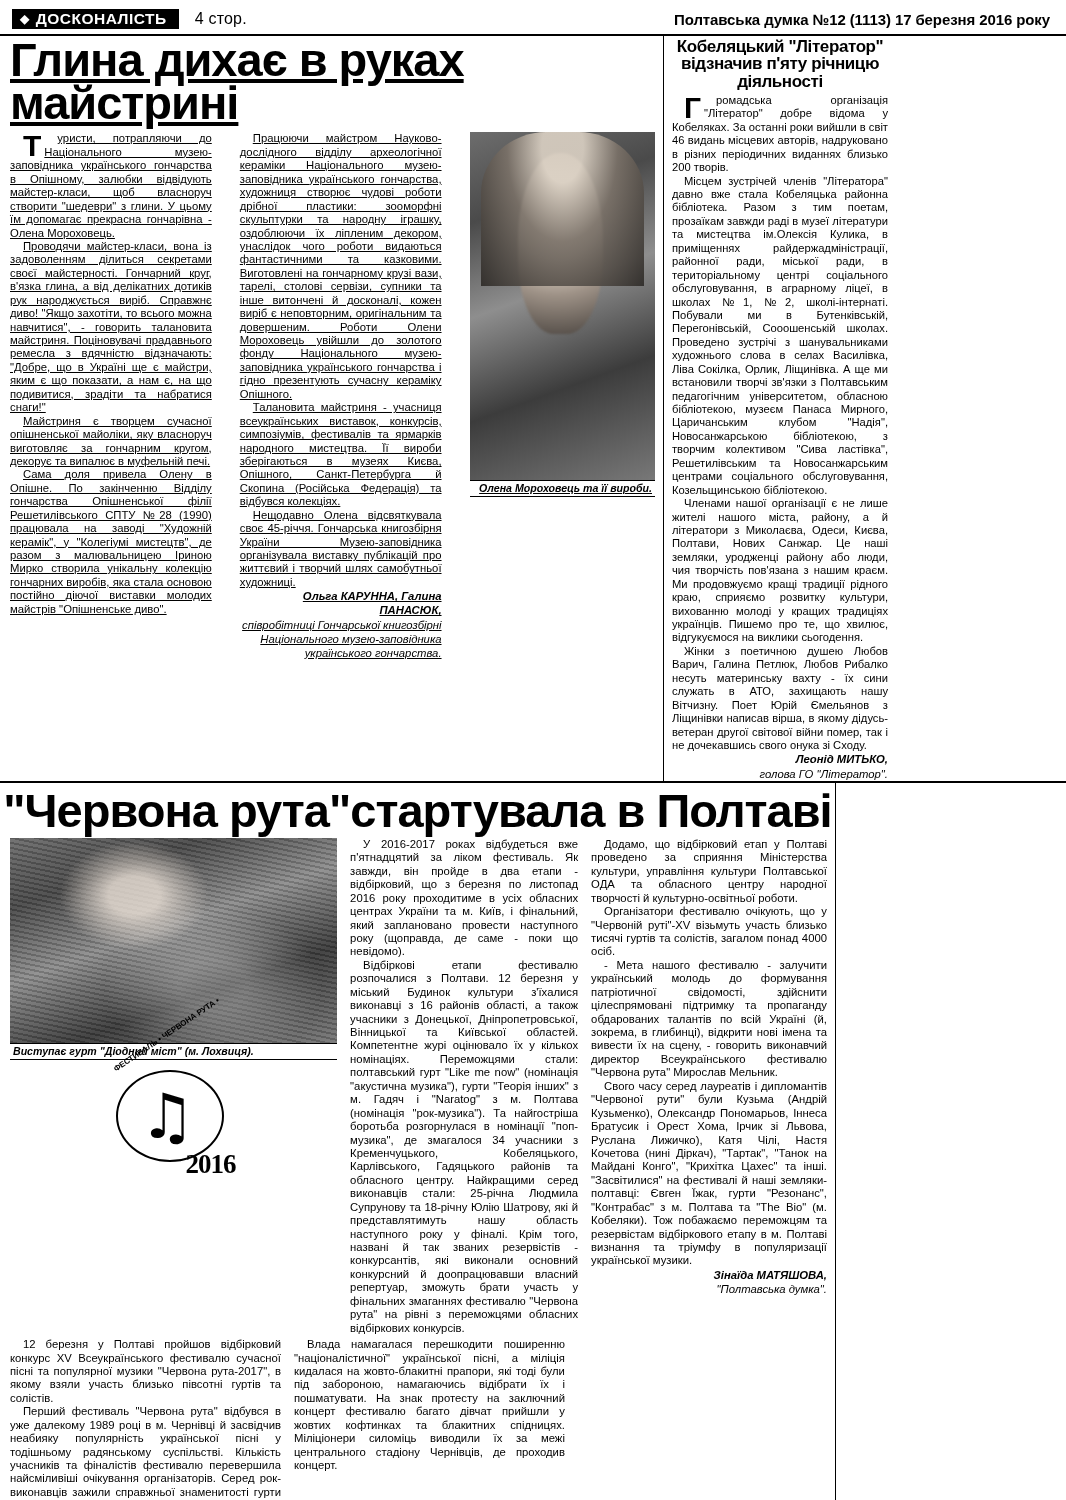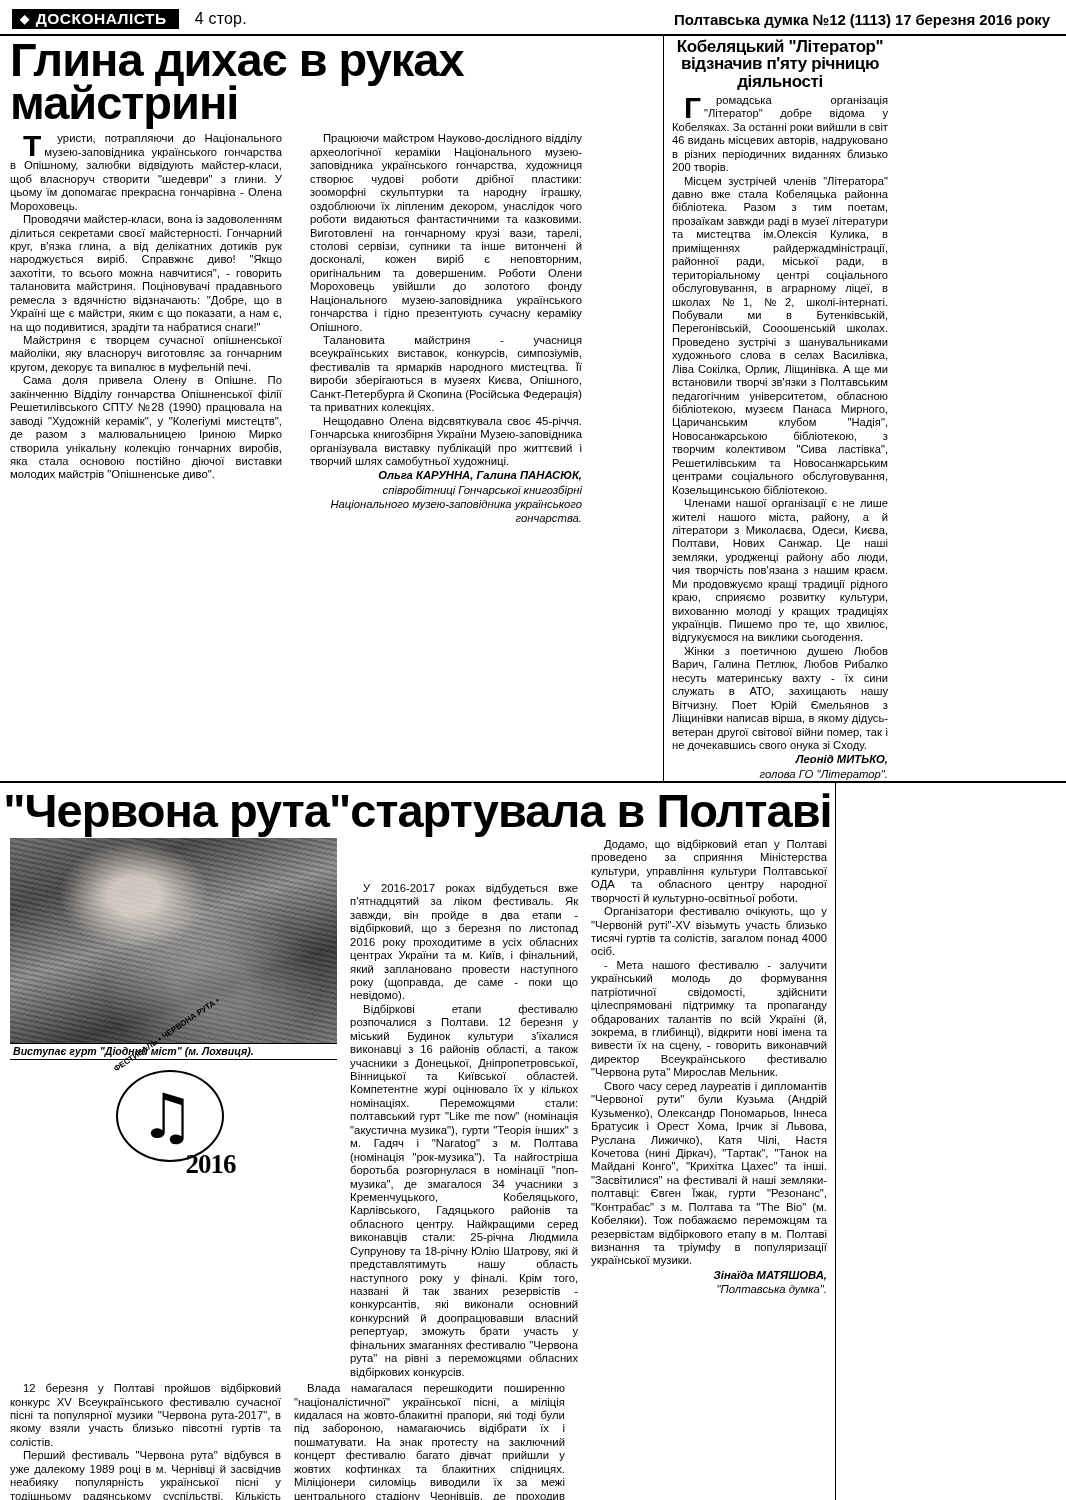--- a/index.html
+++ b/index.html
@@ -87,21 +87,21 @@
     font-style: italic; font-weight: bold;
     font-size: 10.6px;
     border-top: 1px solid #000;
     border-bottom: 1.5px solid #000;
     padding: 1px 3px 2px 3px;
   }
   .caption.right { text-align: right; }
 
   
   .sec1 { display: flex; }
-  .sec1-main { width: 664px; border-right: 1.5px solid #000; box-sizing: border-box; }
+  .sec1-main { width: 664px; border-right: 1.5px solid #000; box-sizing: border-box; text-decoration: underline; }
   .sec1-side { width: 230px; box-sizing: border-box; padding: 0 6px 0 8px; }
 
   .s1-cols { display: flex; gap: 28px; padding: 4px 8px 0 10px; box-sizing: border-box; }
   .s1-c1 { width: 272px; }
   .s1-c2 { width: 272px; }
   .s1-c3 { width: 250px; }
 
   .photo {
     background: linear-gradient(160deg,#6d6d6d 0%,#4a4a4a 22%,#8e8e8e 45%,#3c3c3c 70%,#787878 100%);
     position: relative; overflow: hidden;
@@ -139,21 +139,21 @@
   .side-text { font-size: 11.2px; line-height: 1.2; text-align: justify; }
   .side-text p { margin: 0; text-indent: 12px; }
 
   
   .sec2 { border-top: 2.5px solid #000; }
   .sec2-wrap { display: flex; }
   .sec2-main { width: 836px; border-right: 1.5px solid #000; box-sizing: border-box; }
 
   .s2-top { display: flex; gap: 13px; padding: 0 8px 0 10px; box-sizing: border-box; }
   .s2-photo-col { width: 330px; }
-  .s2-c2 { width: 230px; margin-top: 44px; }
+  .s2-c2 { width: 230px; }
   .s2-c3 { width: 238px; }
 
   .s2-bot { display: flex; gap: 13px; padding: 3px 8px 4px 10px; box-sizing: border-box; }
   .s2-b1 { width: 272px; }
   .s2-b2 { width: 272px; }
   .s2-b3 { width: 250px; }
 
   .ruta-logo {
     position: relative;
     width: 128px; height: 118px;
@@ -203,28 +203,32 @@
 
         <div class="s1-c1 col-text">
           <p class="dropcap">Туристи, потрапляючи до Національного музею-заповідника українського гончарства в Опішному, залюбки відвідують майстер-класи, щоб власноруч створити "шедеври" з глини. У цьому їм допомагає прекрасна гончарівна - Олена Мороховець.</p>
           <p>Проводячи майстер-класи, вона із задоволенням ділиться секретами своєї майстерності. Гончарний круг, в'язка глина, а від делікатних дотиків рук народжується виріб. Справжнє диво! "Якщо захотіти, то всього можна навчитися", - говорить талановита майстриня. Поціновувачі прадавнього ремесла з вдячністю відзначають: "Добре, що в Україні ще є майстри, яким є що показати, а нам є, на що подивитися, зрадіти та набратися снаги!"</p>
           <p>Майстриня є творцем сучасної опішненської майоліки, яку власноруч виготовляє за гончарним кругом, декорує та випалює в муфельній печі.</p>
           <p>Сама доля привела Олену в Опішне. По закінченню Відділу гончарства Опішненської філії Решетилівського СПТУ №28 (1990) працювала на заводі "Художній керамік", у "Колегіумі мистецтв", де разом з малювальницею Іриною Мирко створила унікальну колекцію гончарних виробів, яка стала основою постійно діючої виставки молодих майстрів "Опішненське диво".</p>
         </div>
 
         <div class="s1-c2 col-text">
           <p>Працюючи майстром Науково-дослідного відділу археологічної кераміки Національного музею-заповідника українського гончарства, художниця створює чудові роботи дрібної пластики: зооморфні скульптурки та народну іграшку, оздоблюючи їх ліпленим декором, унаслідок чого роботи видаються фантастичними та казковими. Виготовлені на гончарному крузі вази, тарелі, столові сервізи, супники та інше витончені й досконалі, кожен виріб є неповторним, оригінальним та довершеним. Роботи Олени Мороховець увійшли до золотого фонду Національного музею-заповідника українського гончарства і гідно презентують сучасну кераміку Опішного.</p>
-          <p>Талановита майстриня - учасниця всеукраїнських виставок, конкурсів, симпозіумів, фестивалів та ярмарків народного мистецтва. Її вироби зберігаються в музеях Києва, Опішного, Санкт-Петербурга й Скопина (Російська Федерація) та приватних колекціях.</p>
+          <p>Талановита майстриня - учасниця всеукраїнських виставок, конкурсів, симпозіумів, фестивалів та ярмарків народного мистецтва. Її вироби зберігаються в музеях Києва, Опішного, Санкт-Петербурга й Скопина (Російська Федерація) та відбувся колекціях.</p>
           <p>Нещодавно Олена відсвяткувала своє 45-річчя. Гончарська книгозбірня України Музею-заповідника організувала виставку публікацій про життєвий і творчий шлях самобутньої художниці.</p>
           <div class="byline">
             <div class="nm">Ольга КАРУННА, Галина ПАНАСЮК,</div>
             <div>співробітниці Гончарської книгозбірні Національного музею-заповідника українського гончарства.</div>
           </div>
         </div>
 
+        <div class="s1-c3">
+          <div class="photo photo-portrait" style="height:348px;"></div>
+          <div class="caption right">Олена Мороховець та її вироби.</div>
+        </div>
 
       </div>
     </div>
 
     <div class="sec1-side">
       <div class="side-h">Кобеляцький "Літератор" відзначив п'яту річницю діяльності</div>
       <div class="side-text">
         <p class="dropcap">Громадська організація "Літератор" добре відома у Кобеляках. За останні роки вийшли в світ 46 видань місцевих авторів, надруковано в різних періодичних виданнях близько 200 творів.</p>
         <p>Місцем зустрічей членів "Літератора" давно вже стала Кобеляцька районна бібліотека. Разом з тим поетам, прозаїкам завжди раді в музеї літератури та мистецтва ім.Олексія Кулика, в приміщеннях райдержадміністрації, районної ради, міської ради, в територіальному центрі соціального обслуговування, в аграрному ліцеї, в школах №1, №2, школі-інтернаті. Побували ми в Бутенківській, Перегонівській, Сооошенській школах. Проведено зустрічі з шанувальниками художнього слова в селах Василівка, Ліва Сокілка, Орлик, Ліщинівка. А ще ми встановили творчі зв'язки з Полтавським педагогічним університетом, обласною бібліотекою, музеєм Панаса Мирного, Царичанським клубом "Надія", Новосанжарською бібліотекою, з творчим колективом "Сива ластівка", Решетилівським та Новосанжарським центрами соціального обслуговування, Козельщинською бібліотекою.</p>
         <p>Членами нашої організації є не лише жителі нашого міста, району, а й літератори з Миколаєва, Одеси, Києва, Полтави, Нових Санжар. Це наші земляки, уродженці району або люди, чия творчість пов'язана з нашим краєм. Ми продовжуємо кращі традиції рідного краю, сприяємо розвитку культури, вихованню молоді у кращих традиціях українців. Пишемо про те, що хвилює, відгукуємося на виклики сьогодення.</p>

